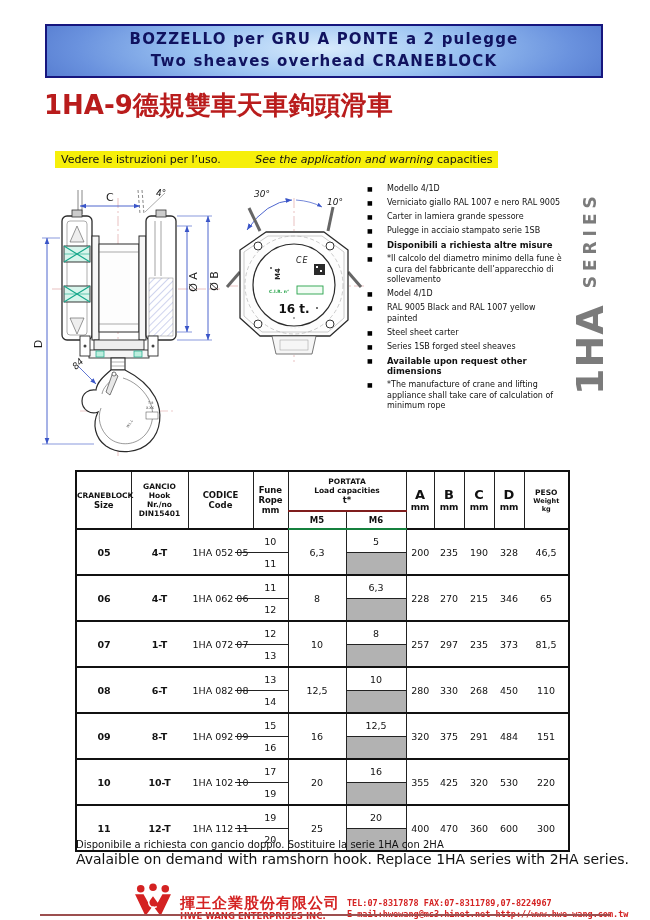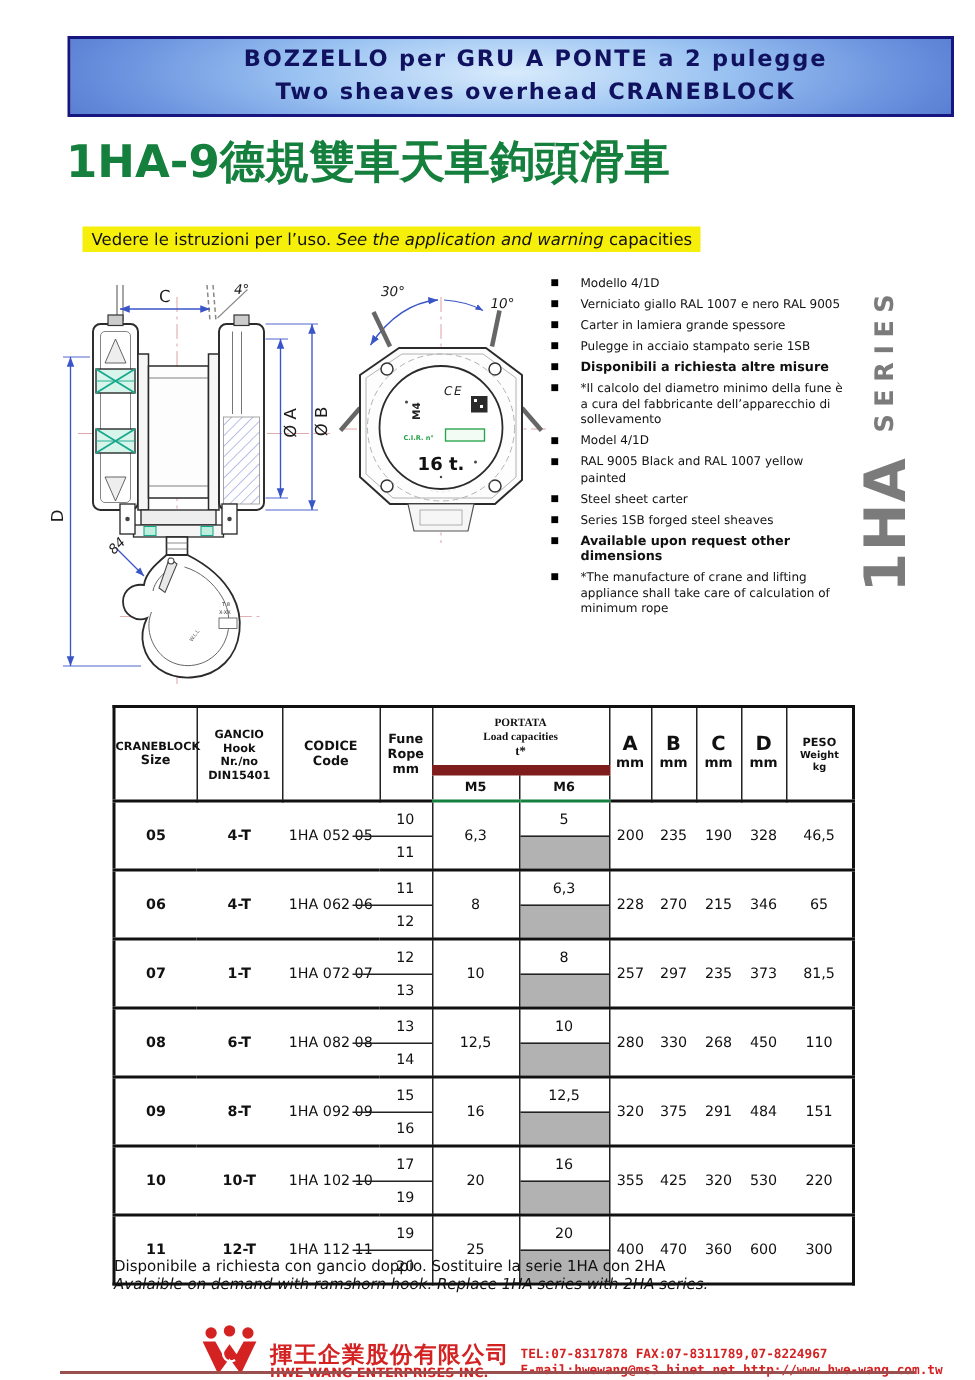--- a/index.html
+++ b/index.html
@@ -3,29 +3,29 @@
 <meta charset="utf-8">
 <style>
   html,body { margin:0; padding:0; background:#e8e8e8; }
   .page { position:relative; width:650px; height:920px; background:#ffffff;
           font-family:"DejaVu Sans", sans-serif; overflow:hidden; margin:0 auto; }
 
   
   .banner { position:absolute; left:45px; top:24px; width:554px; height:50px;
     border:2px solid #16167e;
     background: radial-gradient(ellipse 62% 160% at 50% 45%, #d8ebfc 0%, #9cc4f2 38%, #6a92de 72%, #4a6fc8 100%);
-    display:flex; flex-direction:column; justify-content:center; align-items:center;padding-left:33px; }
+    display:flex; flex-direction:column; justify-content:center; align-items:center; }
   .banner div { font-weight:bold; font-size:15px; letter-spacing:1.2px; color:#10125f; line-height:1.45; }
 
   
-  .title { position:absolute; left:44px; top:88px; margin:0; font-size:30px; font-weight:900;
-           color:#15803d; white-space:nowrap; }
+  .title { position:absolute; left:44px; top:88px; margin:0; font-size:26px; font-weight:900;
+           color:#b91c1c; white-space:nowrap; }
   .notice { position:absolute; left:55px; top:151px; background:#f6ef0a; padding:2px 6px;
             font-size:11px; color:#111; white-space:nowrap; }
-  .notice i { font-style:italic; }
+  .notice i { font-style:italic;margin-left:31px; }
 
   
   .drawing { position:absolute; left:34px; top:186px; width:334px; height:282px; }
   .drawing svg { width:100%; height:100%; }
   .dim-label { fill:#1b1b1b; font-size:11px; font-family:"DejaVu Sans", sans-serif; }
   .angle-label { fill:#1b1b1b; font-size:9px; font-style:italic; }
 
   
   .features { position:absolute; left:366px; top:184px; width:198px; margin:0; padding:0; list-style:none; }
   .features li { position:relative; padding-left:21px; margin-bottom:3.5px; font-size:8px;
@@ -38,21 +38,21 @@
     transform:rotate(-90deg); display:flex; align-items:center; gap:16px; color:#7b7b7b; }
   .series-main { font-size:38px; font-weight:bold; letter-spacing:1px; }
   .series-sub  { font-size:17px; font-weight:bold; letter-spacing:5px; }
 
   
   .spec-table { position:absolute; left:75px; top:470px; width:493px;
     border-collapse:collapse; table-layout:fixed; border:2px solid #111; }
   .spec-table th { border:1px solid #222; font-weight:bold; text-align:center;
     vertical-align:middle; padding:0; color:#111; }
   .spec-table thead tr.sub th { height:16px; font-size:8.5px; border-bottom:2px solid #15803d; }
-  .spec-table th.h-portata { height:38px; border-bottom:7px solid #7f1d1d;font-family:Liberation Serif, serif; }
+  .spec-table th.h-portata { height:38px; border-bottom:2px solid #7f1d1d; }
   .hl-sm  { font-size:7.5px; line-height:9px; }
   .hl-md  { font-size:8.5px; line-height:10px; }
   .hl-letter { font-size:13px; line-height:14px; }
   .hl-mm  { font-size:9px; line-height:11px; }
   .hl-tiny { font-size:6.5px; line-height:8px; }
   .spec-table tbody tr { border-top:2px solid #111; }
   .spec-table tbody td { text-align:center; vertical-align:middle; height:44px;
     padding:0; color:#111; font-size:9.5px; }
   td.c-size { font-weight:bold; font-size:11px; }
   td.c-hook { font-weight:bold; font-size:10.5px; }
@@ -60,21 +60,21 @@
   td.c-rope { border-right:1px solid #222; position:relative; font-size:9px; }
   .rope-top,.rope-bot { height:22px; display:flex; align-items:center; justify-content:center; }
   .rope-divider { position:absolute; left:-18px; right:0; top:50%; height:1px; background:#222; }
   td.c-m6 { border-left:1px solid #222; border-right:1px solid #222; }
   .m6-top { height:22px; display:flex; align-items:center; justify-content:center; }
   .m6-gray { height:22px; background:#b2b2b2; border-top:1px solid #222; box-sizing:border-box; }
 
   
   .notes { position:absolute; left:76px; top:839px; color:#111; }
   .notes .l1 { font-size:10px; }
-  .notes .l2 { font-size:10px; font-style:italic; margin-top:1px; }
+  .notes .l2 { font-size:14px; margin-top:1px; }
   .footer { position:absolute; left:133px; top:883px; display:flex; align-items:flex-end; gap:7px; }
   .company { color:#d42222; }
   .company .cjk { font-size:15px; font-weight:bold; line-height:16px; letter-spacing:1px; }
   .company .en  { font-size:8.5px; font-weight:bold; line-height:10px; }
   .contact { color:#d42222; font-family:"DejaVu Sans Mono", monospace; font-size:8.5px;
              font-weight:bold; line-height:11px; padding-bottom:1px; white-space:nowrap; }
   .bottom-rule { position:absolute; left:40px; top:914px; width:570px; height:2px; background:#9c4f4f; }
 </style>
 </head>
 <body>

